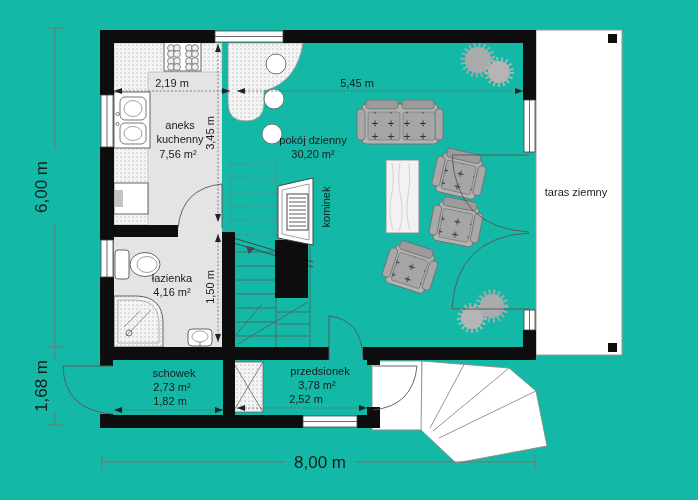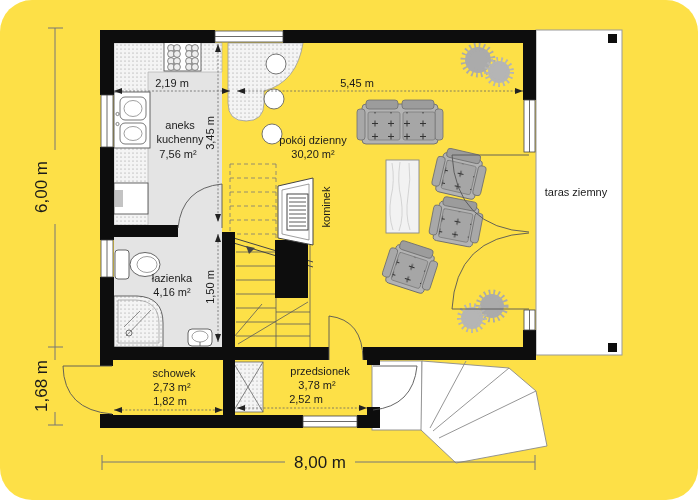--- a/index.html
+++ b/index.html
@@ -1,17 +1,17 @@
 <!DOCTYPE html>
 <html><head>
 <meta charset="utf-8">
 <style>
   html,body{margin:0;padding:0;background:#ffffff;}
-  .stage{position:relative;width:698px;height:500px;background:#fde047;overflow:hidden;
-         font-family:"Liberation Sans", sans-serif;border-radius:32px;}
+  .stage{position:relative;width:698px;height:500px;background:#14b8a6;overflow:hidden;
+         font-family:"Liberation Sans", sans-serif;}
   svg{position:absolute;left:0;top:0;}
   text{fill:#1a1a1a;}
   .lbl{font-size:11px;}
   .dim-s{font-size:11px;}
   .dim-b{font-size:17px;}
 </style>
 </head>
 <body>
 
 <div class="stage">

